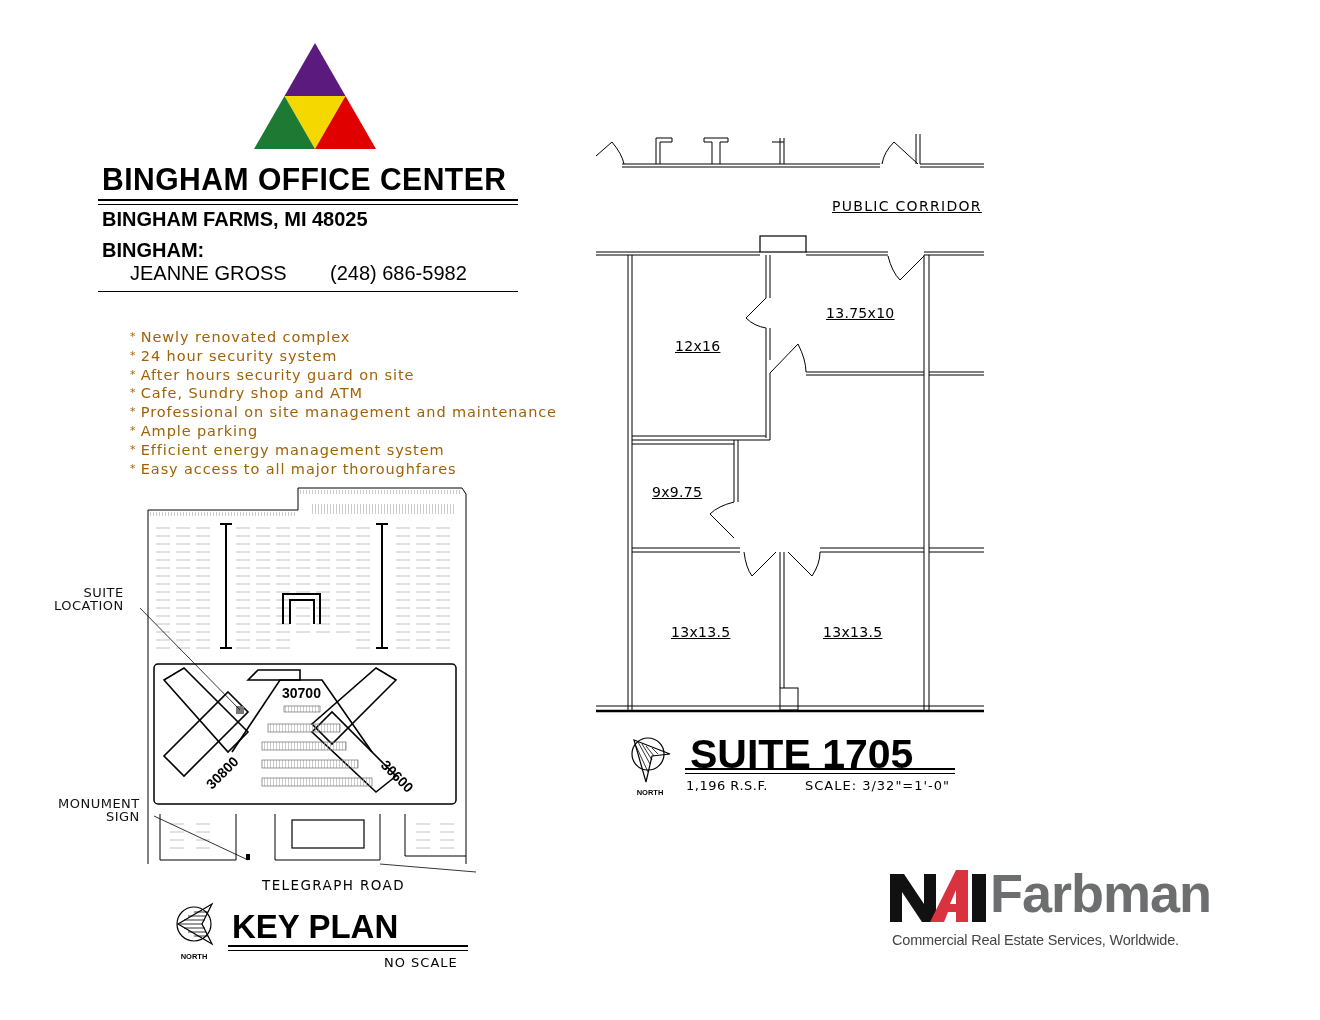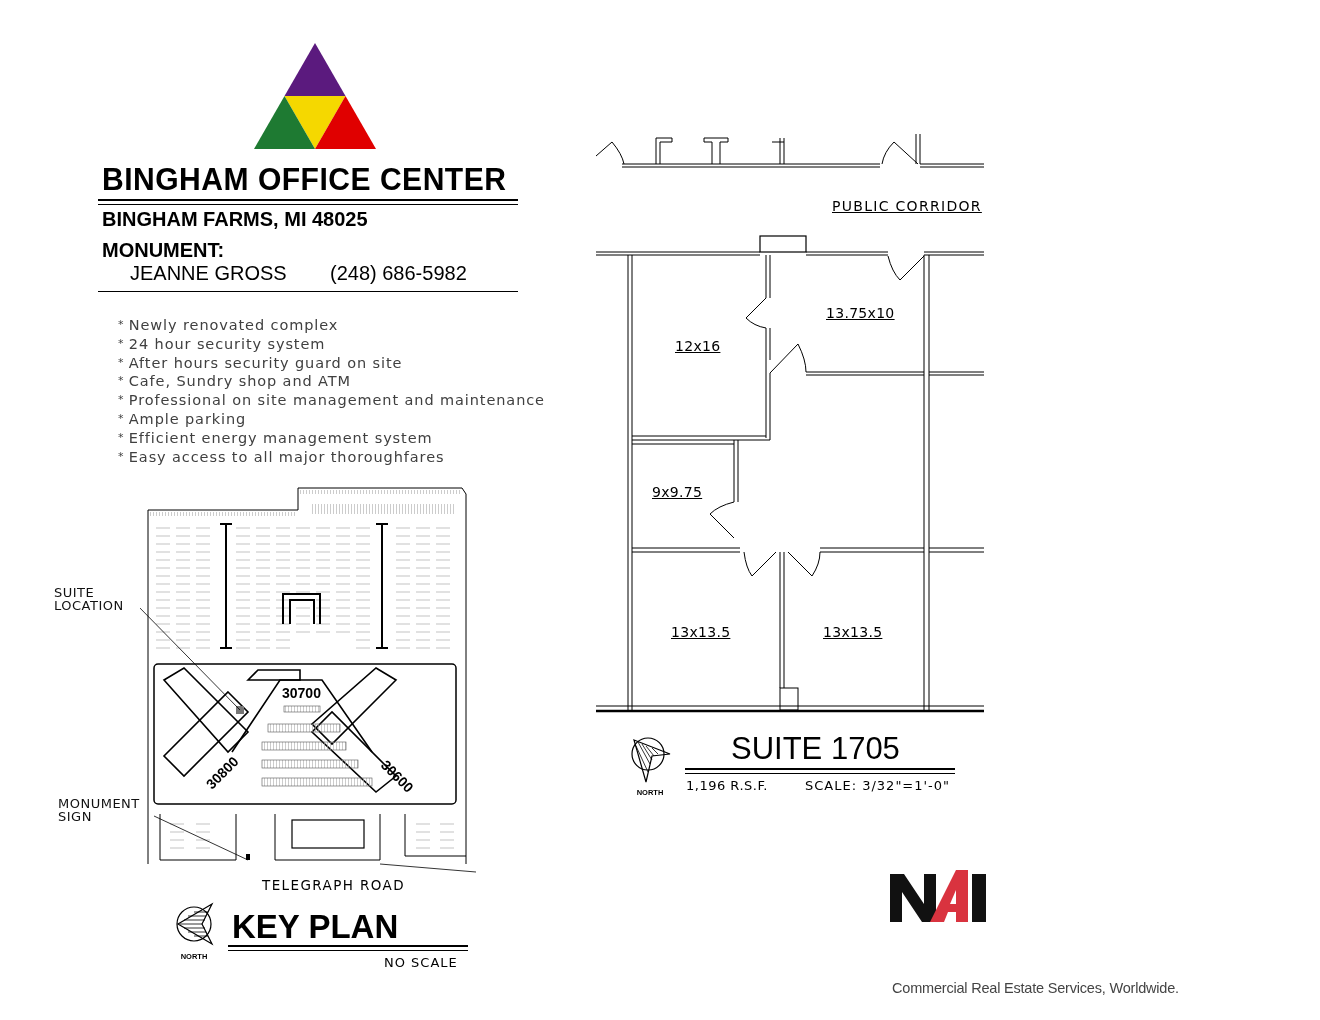--- a/index.html
+++ b/index.html
@@ -12,28 +12,28 @@
   .title { left:102px; top:162px; font-size:31px; font-weight:bold; letter-spacing:0.5px;
            transform:scaleX(0.97); transform-origin:left; white-space:nowrap; }
   .dbl-rule { border-top:2px solid #000; height:3px; border-bottom:1px solid #000; }
   .rule1 { left:98px; top:199px; width:420px; }
   .address { left:102px; top:208px; font-size:20px; font-weight:bold; white-space:nowrap; }
   .contact-label { left:102px; top:239px; font-size:20px; font-weight:bold; }
   .contact-name { left:130px; top:262px; font-size:20px; font-weight:normal; white-space:nowrap; }
   .contact-phone { left:330px; top:262px; font-size:20px; font-weight:normal; white-space:nowrap; }
   .rule2 { left:98px; top:291px; width:420px; border-top:1.5px solid #000; }
 
-  .features { left:118px; top:316px; margin:0; padding:0; list-style:none;
+  .features { left:118px; top:316px; margin:12px; padding:0; list-style:none;
               font-family:"DejaVu Sans", sans-serif; font-size:14.5px; line-height:18.8px;
-              letter-spacing:0.9px; color:#404040; }
+              letter-spacing:0.9px; color:#a16207; }
   .features li::before { content:"* "; font-size:11px; vertical-align:2px; }
 
   
   .keyplan { left:140px; top:484px; width:336px; height:400px; }
-  .kp-label { font-family:"DejaVu Sans", sans-serif; font-size:13px; letter-spacing:0.5px; line-height:13px; text-align:left; color:#111; }
+  .kp-label { font-family:"DejaVu Sans", sans-serif; font-size:13px; letter-spacing:0.5px; line-height:13px; text-align:right; color:#111; }
   .suite-loc { left:54px; top:586px; }
   .monument { left:58px; top:797px; }
   .telegraph { left:262px; top:877px; font-family:"DejaVu Sans", sans-serif; font-size:13.5px; letter-spacing:1.4px; }
 
   .north-key { left:172px; top:902px; width:44px; height:56px; }
   .keyplan-title { left:232px; top:908px; font-size:33px; font-weight:bold; white-space:nowrap; }
   .rule3 { left:228px; top:945px; width:240px; }
   .noscale { left:384px; top:955px; font-family:"DejaVu Sans", sans-serif; font-size:13px; letter-spacing:1px; }
 
   
@@ -41,44 +41,44 @@
   .corridor { left:832px; top:198px; font-family:"DejaVu Sans", sans-serif; font-size:14px;
               letter-spacing:1.3px; text-decoration:underline;text-align:center; }
   .room { font-family:"DejaVu Sans", sans-serif; font-size:14px; text-decoration:underline; letter-spacing:0.3px; }
   .r1 { left:675px; top:338px; }
   .r2 { left:826px; top:305px; }
   .r3 { left:652px; top:484px; }
   .r4 { left:671px; top:624px; }
   .r5 { left:823px; top:624px; }
 
   .north-suite { left:628px; top:734px; width:44px; height:62px; }
-  .suite-title { left:690px; top:731px; font-size:31px; font-weight:normal; white-space:nowrap;margin-left:41px; }
+  .suite-title { left:690px; top:731px; font-size:41px; font-weight:bold; white-space:nowrap; }
   .rule4 { left:685px; top:768px; width:270px; }
   .rsf { left:686px; top:778px; font-family:"DejaVu Sans", sans-serif; font-size:13px; letter-spacing:0.5px; }
   .scale { left:805px; top:778px; font-family:"DejaVu Sans", sans-serif; font-size:13px; letter-spacing:1px; }
 
   
   .nai-logo { left:890px; top:868px; width:330px; height:60px; }
   .nai-farbman { font-size:54px; font-weight:bold; color:#6d6e70; letter-spacing:-1px; }
-  .nai-tagline { left:892px; top:932px; font-size:14.5px; color:#444; letter-spacing:-0.2px; white-space:nowrap;margin-top:48px; }
+  .nai-tagline { left:892px; top:932px; font-size:14.5px; color:#444; letter-spacing:-0.2px; white-space:nowrap; }
 </style>
 </head>
 <body>
 
 <svg class="abs logo-tri" viewBox="0 0 122 106">
   <polygon points="61,0 91.5,53 30.5,53" fill="#5b1a7e"></polygon>
   <polygon points="30.5,53 91.5,53 61,106" fill="#f5d800"></polygon>
   <polygon points="30.5,53 61,106 0,106" fill="#1e7a32"></polygon>
   <polygon points="91.5,53 122,106 61,106" fill="#e00000"></polygon>
 </svg>
 
 <div class="abs title">BINGHAM OFFICE CENTER</div>
 <div class="abs dbl-rule rule1"></div>
 <div class="abs address">BINGHAM FARMS, MI 48025</div>
-<div class="abs contact-label">MONUMENT:</div>
+<div class="abs contact-label">BINGHAM:</div>
 <div class="abs contact-name">JEANNE GROSS</div>
 <div class="abs contact-phone">(248) 686-5982</div>
 <div class="abs rule2"></div>
 
 <ul class="abs features">
   <li>Newly renovated complex</li>
   <li>24 hour security system</li>
   <li>After hours security guard on site</li>
   <li>Cafe, Sundry shop and ATM</li>
   <li>Professional on site management and maintenance</li>
@@ -268,14 +268,15 @@
 <div class="abs nai-logo">
   <svg width="100" height="54" viewBox="0 0 100 54" style="position:absolute;left:0;top:2px;">
 
     <polygon points="0,52 0,4 14,4 34,34 34,4 46,4 46,52 32,52 12,22 12,52" fill="#111"></polygon>
 
     <polygon points="40,52 66,0 78,0 78,52 66,52 66,42 58,42 54,52" fill="#d9333f"></polygon>
     <polygon points="60,34 66,34 66,20" fill="#fff"></polygon>
 
     <rect x="82" y="4" width="14" height="48" fill="#111"></rect>
   </svg>
+  <span class="abs nai-farbman" style="left:100px;top:-6px;">Farbman</span>
 </div>
 <div class="abs nai-tagline">Commercial Real Estate Services, Worldwide.</div>
 
 </body></html>

